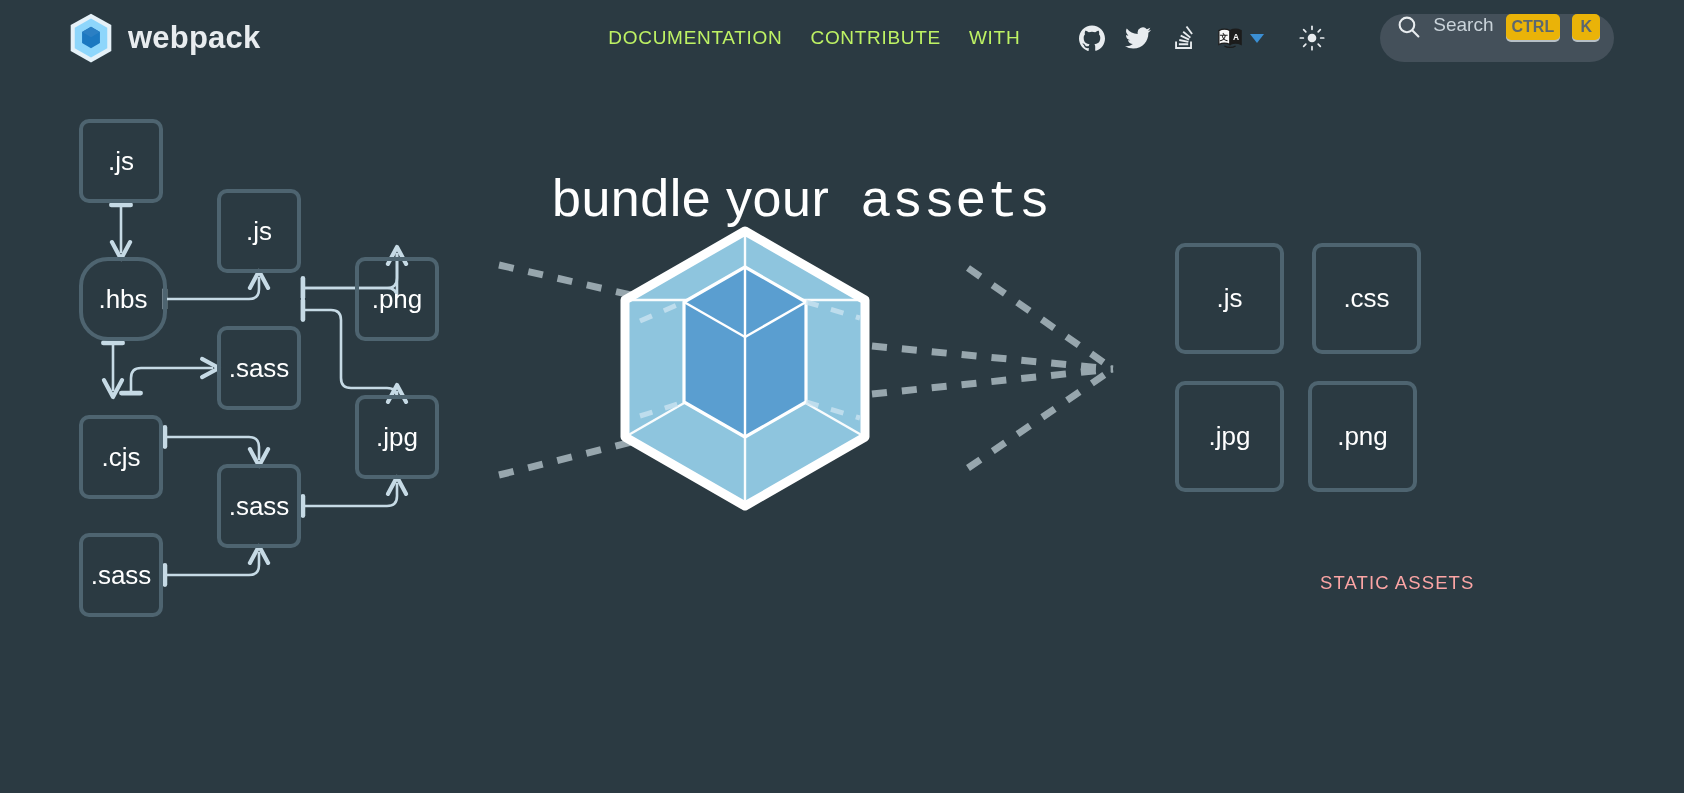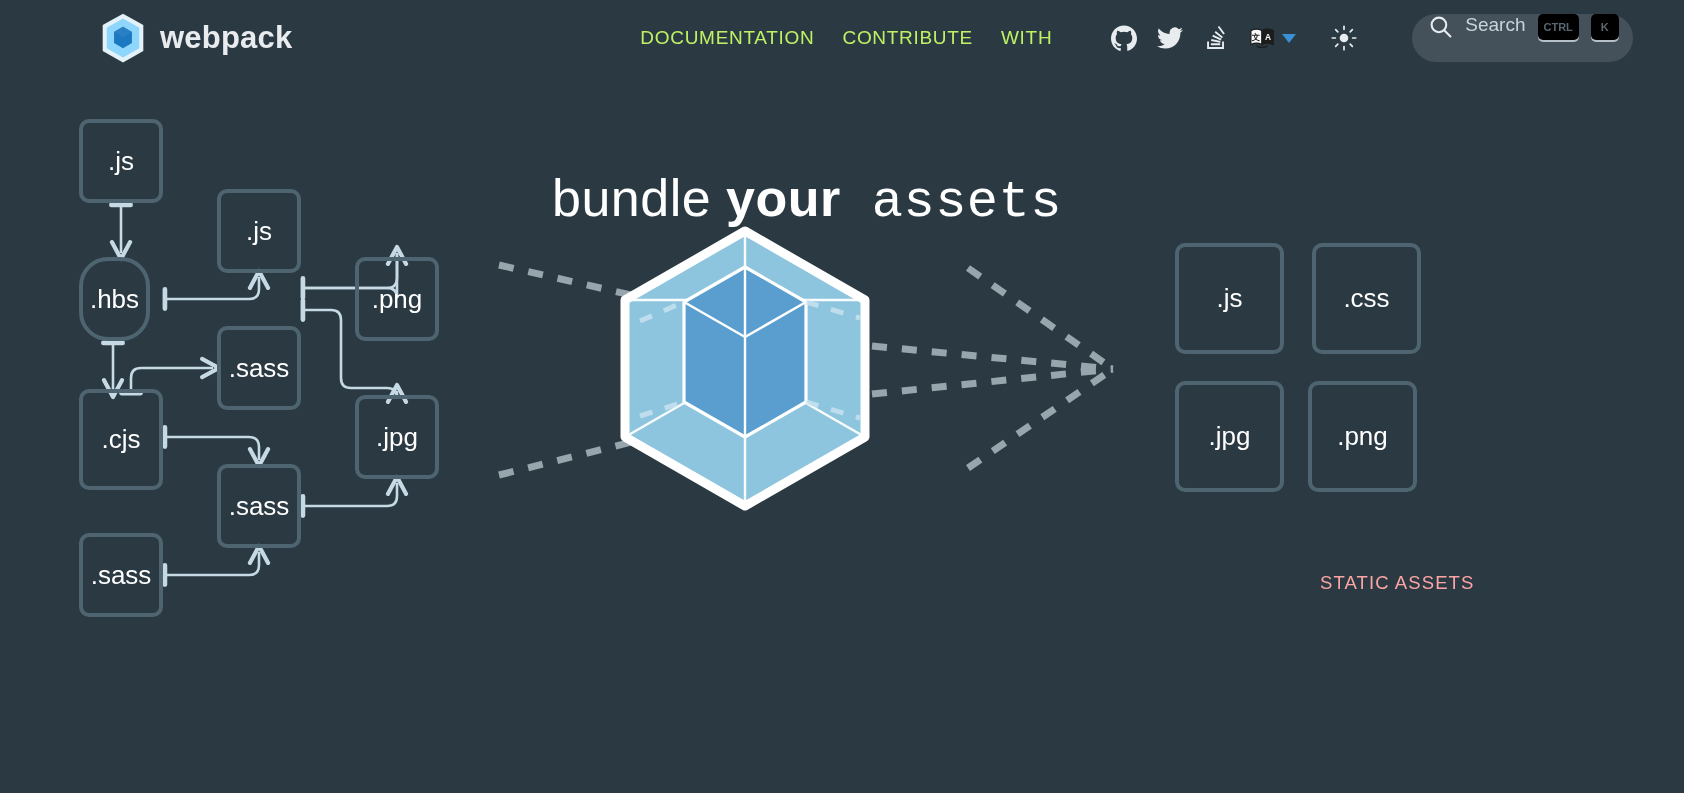--- a/index.html
+++ b/index.html
@@ -8,21 +8,21 @@
     background: #2b3a42;
     font-family: "Liberation Sans", sans-serif;
     overflow: hidden;
   }
   .page { position: relative; width: 1684px; height: 793px; background: #2b3a42; }
 
   
   .header {
     position: absolute; top: 0; left: 0;
     width: 1684px; height: 76px;
-    display: flex; align-items: center; padding-left: 32px;
+    display: flex; align-items: center;
   }
   .brand {
     display: flex; align-items: center; gap: 14px;
     margin-left: 68px;
   }
   .brand-logo { width: 46px; height: 52px; display: block; }
   .brand-name {
     font-size: 31px; font-weight: bold; color: #e8ecef;
     letter-spacing: 0.2px;
   }
@@ -52,34 +52,34 @@
   .search-pill {
     display: flex; gap: 12px;
     margin-left: 26px; padding: 0 14px 0 16px;
     height: 48px; border-radius: 24px;
     background: #44505a; cursor: pointer;
   }
   .search-label { font-size: 19px; color: #c9d3da; }
   .kbd {
     display: inline-flex; align-items: center; justify-content: center;
     min-width: 28px; height: 26px; padding: 0 6px;
-    border-radius: 5px; background: #000000;
-    color: #5b6770; font-size: 11px; font-weight: bold;
+    border-radius: 5px; background: #eab308;
+    color: #5b6770; font-size: 16px; font-weight: bold;
     box-shadow: 0 2px 0 #b7c0c6;
   }
   .kbd.k-wide { min-width: 38px; }
 
   
   .hero-title {
     position: absolute; left: 552px; top: 168px;
     font-size: 52px; color: #ffffff; font-weight: 300;
     letter-spacing: 0.5px; white-space: nowrap;
   }
   .hero-title .t-bundle { font-weight: 400; }
-  .hero-title .t-your { font-weight: 700; }
+  .hero-title .t-your { font-weight: 400; }
   .hero-title .t-assets { font-weight: 300; margin-left: 16px; font-family: Liberation Mono, monospace; }
 
   
   .node {
     position: absolute;
     border: 4px solid #4e6470;
     border-radius: 10px;
     display: flex; align-items: center; justify-content: center;
     color: #ffffff; font-size: 26px; font-weight: 300;
     background: transparent;
@@ -274,30 +274,30 @@
       </g>
     </g>
   </svg>
 
   <div class="node" style="left:79px; top:119px; width:84px; height:84px;">
     <span>.js</span>
   </div>
   <div class="node" style="left:217px; top:189px; width:84px; height:84px;">
     <span>.js</span>
   </div>
-  <div class="node" style="left:79px; top:257px; width:71px; height:84px;border-radius:29px;">
+  <div class="node" style="left:79px; top:257px; width:88px; height:84px;border-radius:29px;">
     <span>.hbs</span>
   </div>
   <div class="node" style="left:355px; top:257px; width:84px; height:84px;">
     <span>.png</span>
   </div>
   <div class="node" style="left:217px; top:326px; width:84px; height:84px;">
     <span>.sass</span>
   </div>
-  <div class="node" style="left:79px; top:389px; width:84px; height:101px;">
+  <div class="node" style="left:79px; top:415px; width:84px; height:84px;">
     <span>.cjs</span>
   </div>
   <div class="node" style="left:355px; top:395px; width:84px; height:84px;">
     <span>.jpg</span>
   </div>
   <div class="node" style="left:217px; top:464px; width:84px; height:84px;">
     <span>.sass</span>
   </div>
   <div class="node" style="left:79px; top:533px; width:84px; height:84px;">
     <span>.sass</span>

